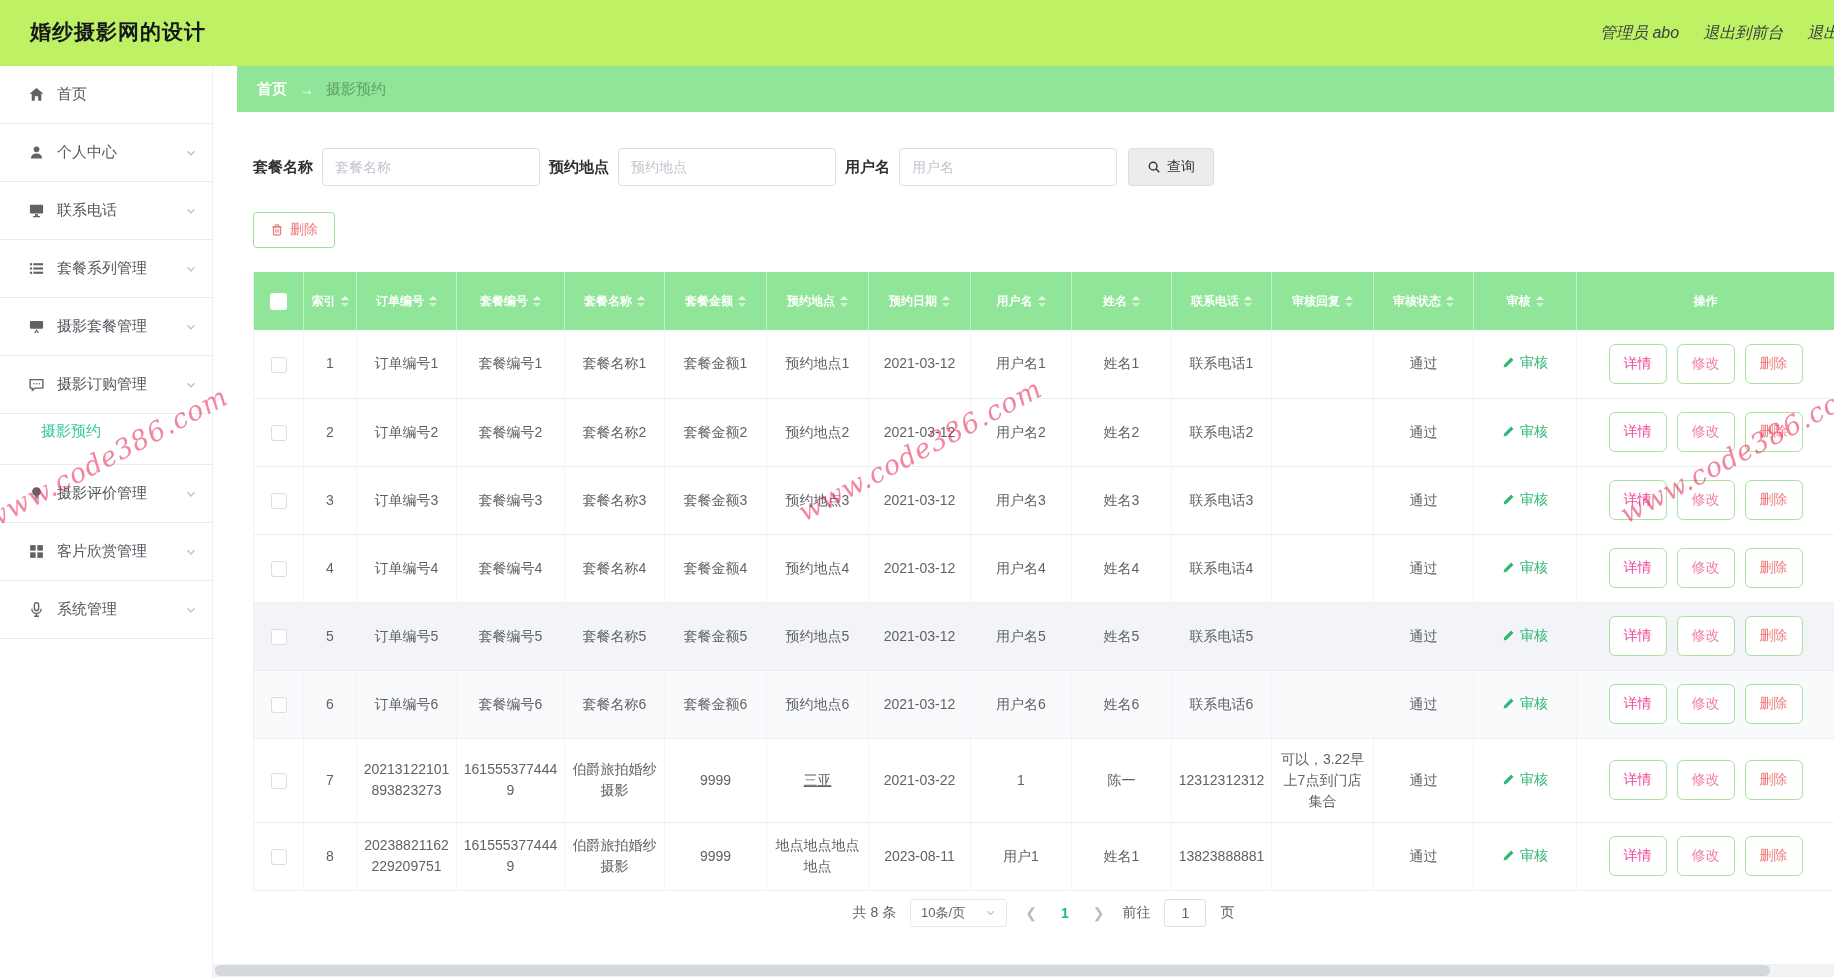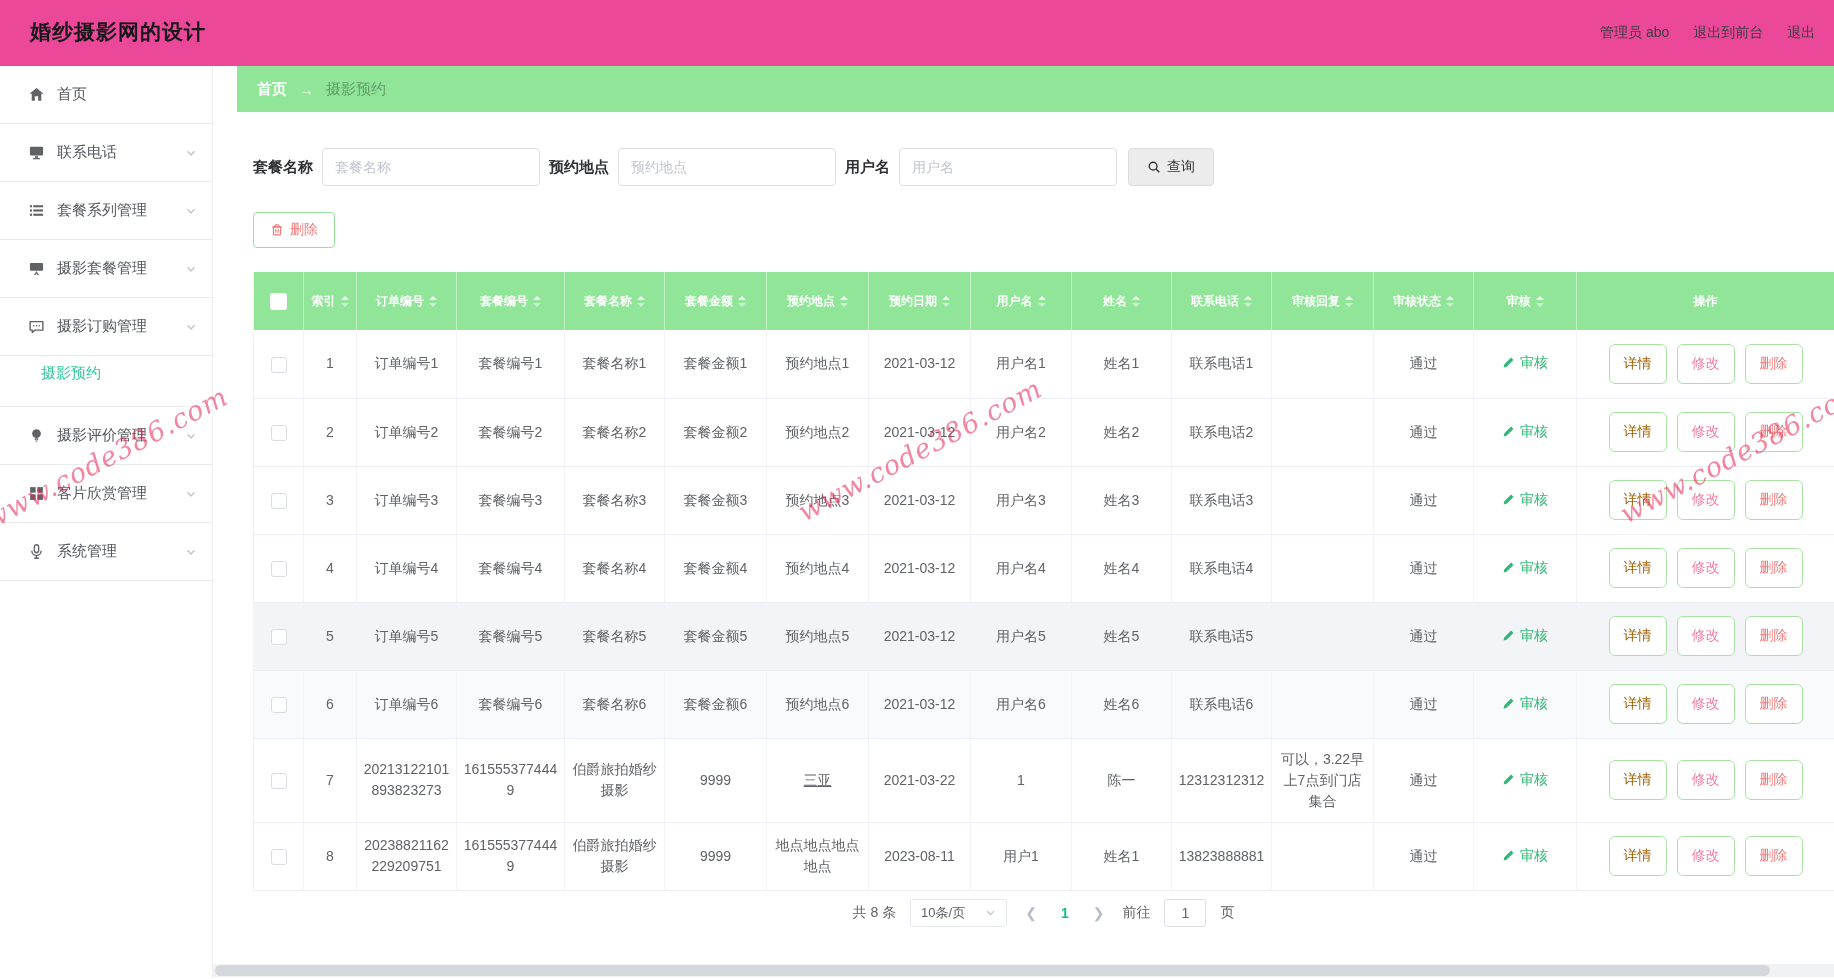--- a/index.html
+++ b/index.html
@@ -1,23 +1,23 @@
 <!DOCTYPE html>
 <html><head>
 <meta charset="utf-8">
 <style>
   * { margin:0; padding:0; box-sizing:border-box; }
   body { font-family:"Liberation Sans","DejaVu Sans",sans-serif; background:#fff; }
   .app { position:relative; width:1834px; height:979px; overflow:hidden; background:#fff; }
 
   
-  .topbar { position:absolute; left:0; top:0; width:1834px; height:66px; background:#ec4899; z-index:5;padding-left:32px; }
+  .topbar { position:absolute; left:0; top:0; width:1834px; height:66px; background:#bef264; z-index:5;padding-left:32px; }
   .app-title { position:absolute; left:30px; top:18px; font-size:21px; font-weight:700; color:#17181a; letter-spacing:1px; }
   .topbar-right { position:absolute; left:1600px; top:0; height:66px; display:flex; align-items:center; gap:24px; white-space:nowrap; }
-  .topbar-link { font-size:14px; color:#3a3d42; cursor:pointer; }
+  .topbar-link { font-size:16px; color:#3a3d42; cursor:pointer;font-style:italic; }
 
   
   .sidebar { position:absolute; left:0; top:66px; width:213px; bottom:0; background:#fff; border-right:1px solid #f0f0f0; z-index:4; }
   .side-group { border-bottom:1px solid #ebebeb; }
   .side-item { height:57px; display:flex; align-items:center; padding:0 14px 0 28px; cursor:pointer; }
   .side-item .ico { width:17px; height:17px; margin-right:12px; display:inline-flex; color:#606266; flex:0 0 auto; }
   .side-item .lbl { font-size:15px; color:#54575e; flex:1 1 auto; }
   .side-item .chev { width:14px; height:14px; color:#c0c4cc; display:inline-flex; }
   .side-sub { padding:0 0 16px 0; }
   .side-sub-item { height:34px; display:flex; align-items:center; padding-left:41px; font-size:15px; cursor:pointer; }
@@ -53,21 +53,21 @@
   .caret-wrap { display:inline-flex; flex-direction:column; margin-left:5px; vertical-align:middle; }
   .caret { width:0; height:0; border:4px solid transparent; }
   .caret.up { border-bottom-color:rgba(255,255,255,0.9); border-top-width:0; margin-bottom:3px; }
   .caret.down { border-top-color:rgba(255,255,255,0.55); border-bottom-width:0; }
   .cb { display:inline-block; width:16px; height:16px; border:1px solid #d9dce3; border-radius:3px; background:#fff; cursor:pointer; vertical-align:middle; }
   .cb.head { width:17px; height:17px; border:none; background:#fff; border-radius:3px; }
   .place-underline { text-decoration:underline; cursor:pointer; }
   .audit-link { color:#2fb875; font-size:14px; display:inline-flex; align-items:center; gap:5px; cursor:pointer; }
   .act-btn { width:58px; height:40px; background:#fff; border:1px solid #a9e2a4; border-radius:6px; font-size:14px; cursor:pointer; font-family:inherit; }
   .act-btn + .act-btn { margin-left:10px; }
-  .act-detail { color:#a16207; }
+  .act-detail { color:#ec4899; }
   .act-edit { color:#ee7fa3; }
   .act-del { color:#ef7c7c; }
 
   
   .pager { width:1581px; margin-top:8px; display:flex; align-items:center; justify-content:center; gap:14px; font-size:14px; color:#606266; }
   .pg-select { display:inline-flex; align-items:center; justify-content:center; gap:20px; width:97px; height:28px; border:1px solid #e4e7ed; border-radius:3px; color:#606266; font-size:13px; cursor:pointer; background:#fff; }
   .pg-arrow { color:#b4bccc; font-size:14px; cursor:pointer; padding:0 4px; }
   .pg-current { color:#1abc84; font-weight:700; padding:0 6px; cursor:pointer; }
   .pg-goto-input { width:42px; height:28px; border:1px solid #dcdfe6; border-radius:3px; text-align:center; font-size:14px; color:#606266; outline:none; font-family:inherit; }
 
@@ -94,20 +94,36 @@
 
   <div class="sidebar" id="sidebar">
       <div class="side-group">
         <div class="side-item">
           <span class="ico">
             <svg width="17" height="17" viewBox="0 0 16 16" fill="#606266">
               <path d="M8 1.8 14.6 7.4h-2.1v6.4H9.6V9.6H6.4v4.2H3.5V7.4H1.4Z"></path>
             </svg>
           </span>
           <span class="lbl">首页</span>
+        </div>
+      </div>
+      <div class="side-group">
+        <div class="side-item">
+          <span class="ico">
+            <svg width="17" height="17" viewBox="0 0 16 16" fill="#606266">
+              <circle cx="8" cy="5" r="2.7"></circle>
+              <path d="M2.8 13.6c0-3.4 3-4.6 5.2-4.6s5.2 1.2 5.2 4.6Z"></path>
+            </svg>
+          </span>
+          <span class="lbl">个人中心</span>
+          <span class="chev">
+            <svg width="14" height="14" viewBox="0 0 16 16" fill="none" stroke="#c0c4cc" stroke-width="1.6">
+              <polyline points="4,6 8,10.2 12,6"></polyline>
+            </svg>
+          </span>
         </div>
       </div>
       <div class="side-group">
         <div class="side-item">
           <span class="ico">
             <svg width="17" height="17" viewBox="0 0 16 16" fill="#606266">
               <rect x="1.8" y="2.6" width="12.4" height="8.2" rx="1"></rect>
               <rect x="6.6" y="11.4" width="2.8" height="1.6"></rect>
               <rect x="4.6" y="13.2" width="6.8" height="1.2" rx=".6"></rect>
             </svg>

